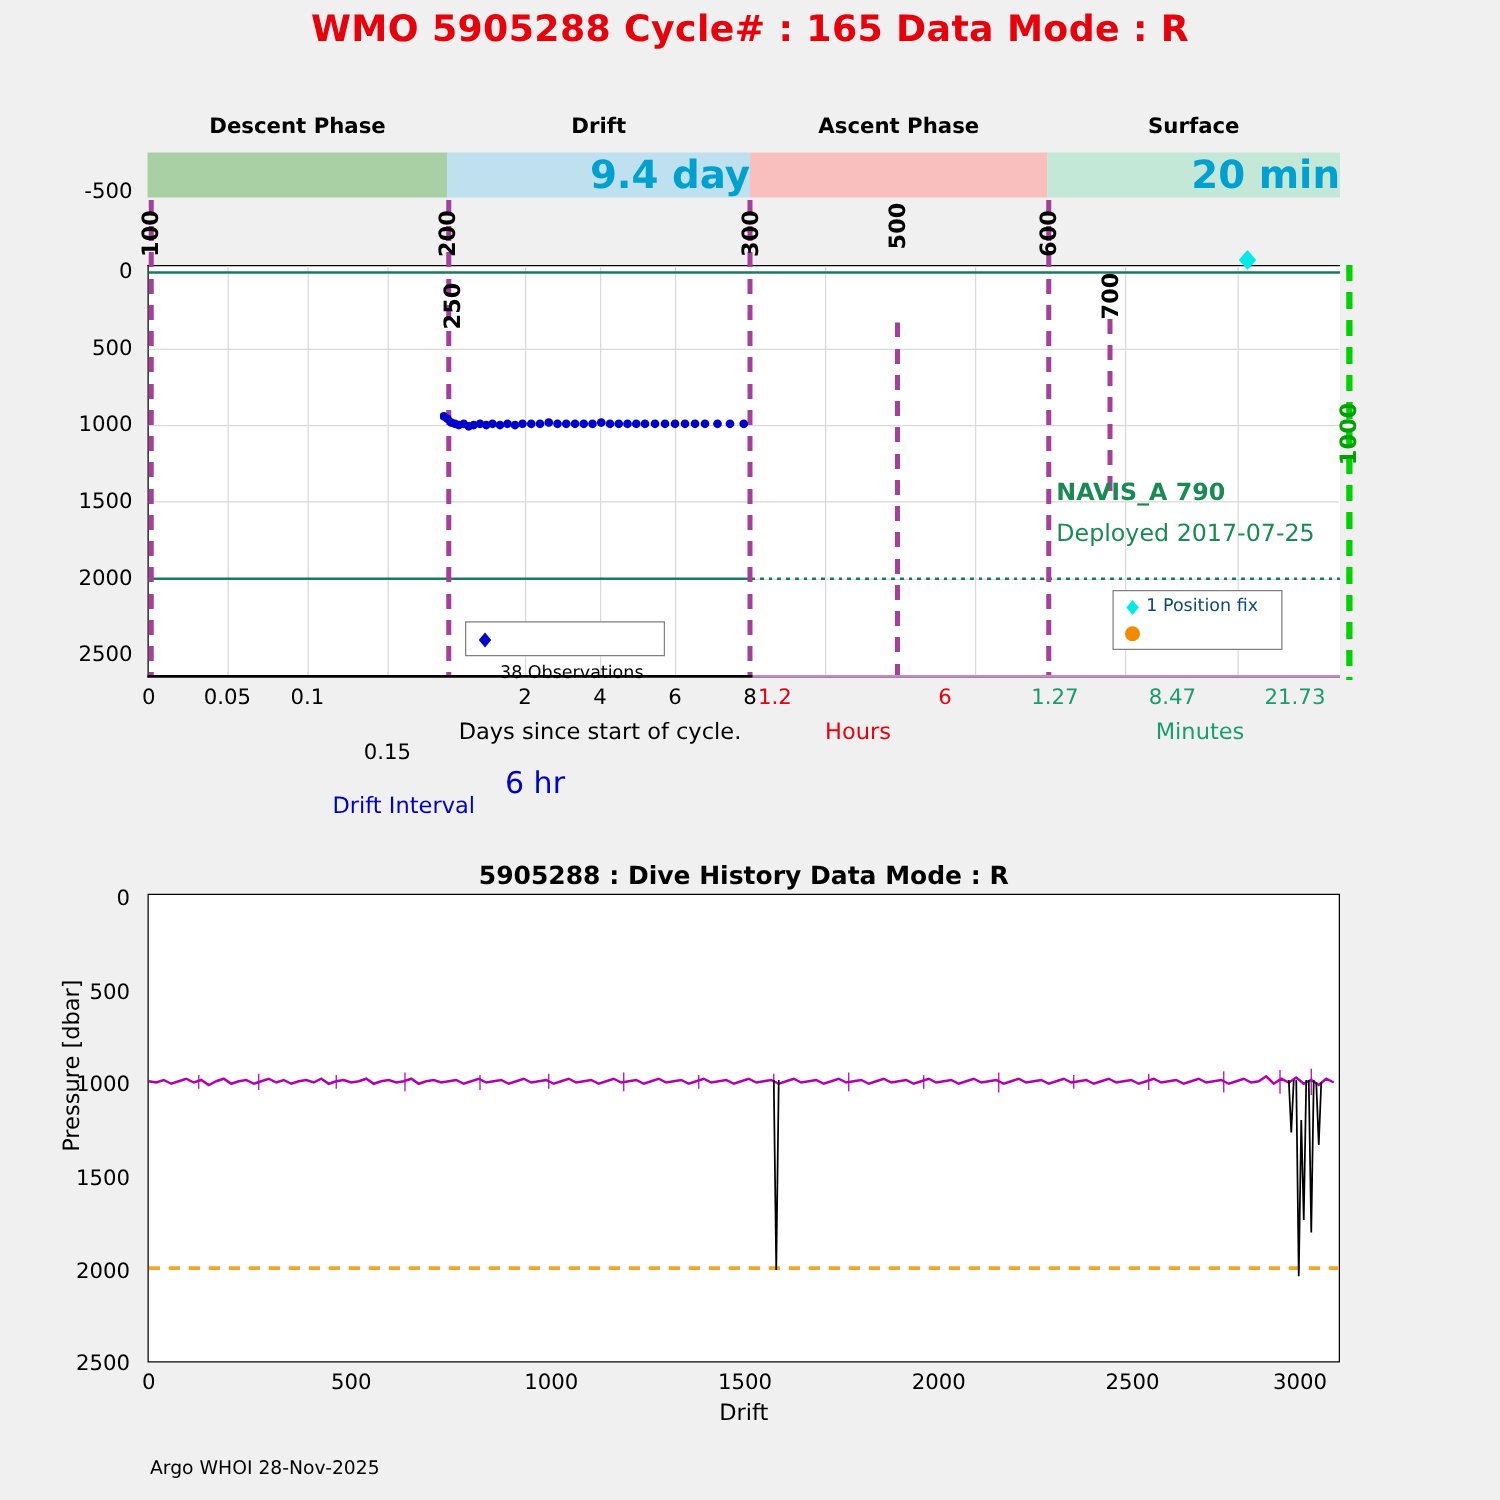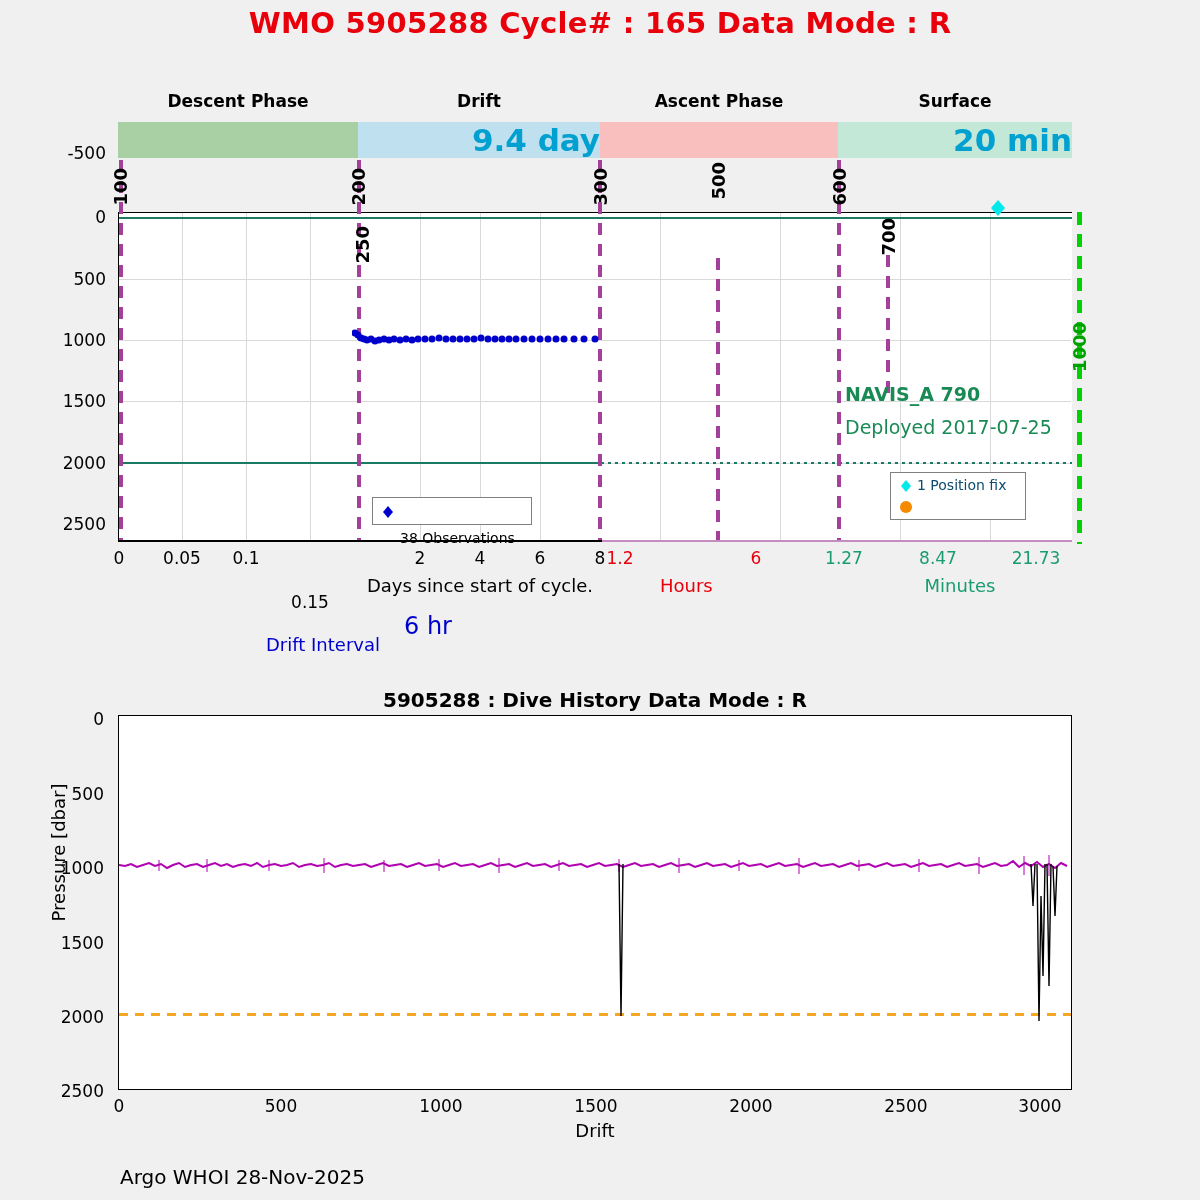--- a/index.html
+++ b/index.html
@@ -139,21 +139,21 @@
     color: #000;
   }
   #xlabel-bottom {
     top: 1120px; left: 118px; width: 954px;
     text-align: center;
     font-size: 18px;
     color: #000;
   }
   #footer {
     left: 120px; top: 1165px;
-    font-size: 20px;
+    font-size: 15px;
     color: #000;
   }
   #drift-interval-label {
     left: 266px; top: 618px;
     font-size: 18px;
     color: #0000cc;
     font-weight: normal;
     margin-top: 16px;
   }
   #drift-interval-value {

